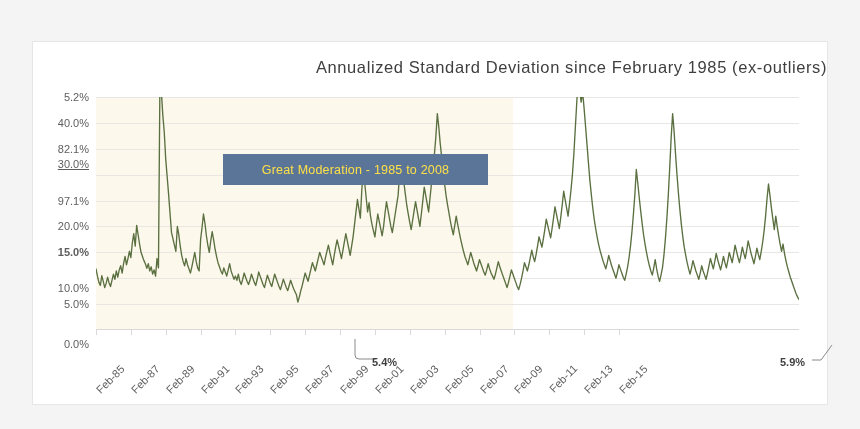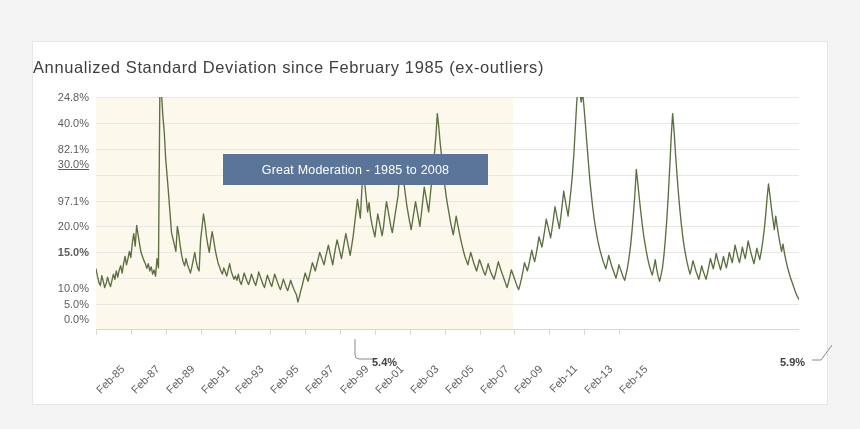--- a/index.html
+++ b/index.html
@@ -24,21 +24,21 @@
     background: #ffffff;
     border: 1px solid #e6e6e6;
     box-sizing: border-box;
   }
 
   #chart-title {
     position: absolute;
     left: 0;
     top: 16px;
     width: 100%;
-    text-align: left;
+    text-align: right;
     font-size: 16.5px;
     color: #3f3f3f;
     letter-spacing: 0.6px;
     white-space: nowrap;
   }
 
   
   #plot-wrap {
     position: absolute;
     left: 63px;      
@@ -120,21 +120,21 @@
     top: 112px;
     width: 265px;
     height: 31px;
     background: #5b7599;
     display: flex;
     align-items: center;
     justify-content: center;
     box-sizing: border-box;
   }
   #moderation-callout-label {
-    color: #ffffff;
+    color: #fde047;
     font-size: 12.5px;
     white-space: nowrap;
     letter-spacing: 0.2px;
   }
 
   
   .annot-label {
     position: absolute;
     font-size: 11px;
     font-weight: bold;
@@ -170,30 +170,30 @@
           <div class="gridline" style="top: 155.3px;"></div>
           <div class="gridline" style="top: 181.2px;"></div>
           <div class="gridline" style="top: 207.1px;"></div>
         </div>
       <div id="axis-line"></div>
       <svg id="series-svg" viewBox="0 0 703 233" preserveAspectRatio="none">
         <path id="series-path" fill="none" stroke="#5b7040" stroke-width="1.35" stroke-linejoin="round" stroke-linecap="round" d="M0.00,171.90 L1.45,179.15 L2.90,185.36 L4.36,188.47 L5.81,178.63 L7.26,184.33 L8.71,190.54 L10.17,186.40 L11.62,180.19 L13.07,185.88 L14.52,189.51 L15.98,183.29 L17.43,177.08 L18.88,182.26 L20.33,173.97 L21.79,180.19 L23.24,172.94 L24.69,168.80 L26.14,176.04 L27.60,166.72 L29.05,159.48 L30.50,167.76 L31.95,161.55 L33.41,154.30 L34.86,160.51 L36.31,146.01 L37.76,136.69 L39.22,149.12 L40.67,128.41 L42.12,137.73 L43.57,147.05 L45.03,155.33 L46.48,159.48 L47.93,163.62 L49.38,166.72 L50.84,171.38 L52.29,166.72 L53.74,173.97 L55.19,169.83 L56.65,177.08 L58.10,172.94 L59.55,179.15 L61.00,161.55 L62.46,170.87 L63.91,-12.94 L65.36,-5.18 L66.81,18.12 L68.27,35.21 L69.72,62.13 L71.17,79.74 L72.62,97.34 L74.08,117.02 L75.53,135.66 L76.98,141.87 L78.43,148.08 L79.89,154.30 L81.34,129.44 L82.79,137.73 L84.24,149.12 L85.70,158.44 L87.15,164.65 L88.60,168.80 L90.05,161.55 L91.51,167.76 L92.96,171.90 L94.41,176.04 L95.86,169.83 L97.32,162.58 L98.77,155.33 L100.22,164.65 L101.67,170.87 L103.13,173.97 L104.58,142.91 L106.03,130.48 L107.48,117.02 L108.94,126.34 L110.39,138.76 L111.84,148.08 L113.29,155.33 L114.75,143.94 L116.20,134.62 L117.65,142.91 L119.10,152.23 L120.56,159.48 L122.01,165.69 L123.46,169.83 L124.91,173.97 L126.37,177.08 L127.82,170.87 L129.27,175.01 L130.72,179.15 L132.18,172.94 L133.63,166.72 L135.08,173.97 L136.53,178.12 L137.99,182.26 L139.44,179.15 L140.89,183.29 L142.34,177.08 L143.80,184.33 L145.25,187.44 L146.70,182.26 L148.15,176.04 L149.61,180.19 L151.06,184.33 L152.51,187.44 L153.96,183.29 L155.42,177.08 L156.87,181.22 L158.32,185.36 L159.77,188.47 L161.23,182.26 L162.68,175.01 L164.13,179.15 L165.58,183.29 L167.04,187.44 L168.49,190.54 L169.94,184.33 L171.39,178.12 L172.85,182.26 L174.30,186.40 L175.75,189.51 L177.20,183.29 L178.65,177.08 L180.11,181.22 L181.56,185.36 L183.01,189.51 L184.46,192.61 L185.92,187.44 L187.37,182.26 L188.82,186.40 L190.27,190.54 L191.73,193.65 L193.18,188.47 L194.63,183.29 L196.08,187.44 L197.54,191.58 L198.99,194.68 L200.44,197.79 L201.89,205.04 L203.35,199.86 L204.80,193.65 L206.25,188.47 L207.70,182.26 L209.16,176.04 L210.61,180.19 L212.06,184.33 L213.51,178.12 L214.97,171.90 L216.42,165.69 L217.87,169.83 L219.32,173.97 L220.78,167.76 L222.23,161.55 L223.68,155.33 L225.13,159.48 L226.59,163.62 L228.04,167.76 L229.49,160.51 L230.94,154.30 L232.40,148.08 L233.85,155.33 L235.30,161.55 L236.75,167.76 L238.21,158.44 L239.66,150.16 L241.11,142.91 L242.56,149.12 L244.02,155.33 L245.47,161.55 L246.92,153.26 L248.37,144.98 L249.83,136.69 L251.28,143.94 L252.73,151.19 L254.18,158.44 L255.64,149.12 L257.09,139.80 L258.54,127.37 L259.99,114.95 L261.45,102.52 L262.90,111.84 L264.35,121.16 L265.80,93.20 L267.26,71.45 L268.71,85.95 L270.16,100.45 L271.61,114.95 L273.07,105.63 L274.52,119.09 L275.97,127.37 L277.42,133.59 L278.88,139.80 L280.33,128.41 L281.78,117.02 L283.23,124.27 L284.69,131.52 L286.14,138.76 L287.59,129.44 L289.04,115.98 L290.50,104.59 L291.95,112.88 L293.40,121.16 L294.85,129.44 L296.31,135.66 L297.76,126.34 L299.21,117.02 L300.66,107.70 L302.12,98.38 L303.57,76.63 L305.02,59.03 L306.47,72.49 L307.93,85.95 L309.38,97.34 L310.83,108.73 L312.28,117.02 L313.74,125.30 L315.19,132.55 L316.64,123.23 L318.09,113.91 L319.55,104.59 L321.00,112.88 L322.45,121.16 L323.90,129.44 L325.36,117.02 L326.81,103.56 L328.26,90.09 L329.71,98.38 L331.17,106.66 L332.62,114.95 L334.07,100.45 L335.52,85.95 L336.98,71.45 L338.43,56.96 L339.88,39.35 L341.33,16.57 L342.79,30.03 L344.24,46.60 L345.69,60.06 L347.14,73.52 L348.60,86.99 L350.05,98.38 L351.50,107.70 L352.95,115.98 L354.40,124.27 L355.86,131.52 L357.31,137.73 L358.76,128.41 L360.21,119.09 L361.67,127.37 L363.12,134.62 L364.57,141.87 L366.02,148.08 L367.48,154.30 L368.93,159.48 L370.38,163.62 L371.83,167.76 L373.29,161.55 L374.74,155.33 L376.19,160.51 L377.64,165.69 L379.10,169.83 L380.55,173.97 L382.00,168.80 L383.45,162.58 L384.91,166.72 L386.36,170.87 L387.81,175.01 L389.26,178.12 L390.72,172.94 L392.17,166.72 L393.62,171.90 L395.07,176.04 L396.53,179.15 L397.98,182.26 L399.43,177.08 L400.88,170.87 L402.34,164.65 L403.79,169.83 L405.24,173.97 L406.69,178.12 L408.15,182.26 L409.60,186.40 L411.05,190.54 L412.50,185.36 L413.96,179.15 L415.41,172.94 L416.86,177.08 L418.31,181.22 L419.77,185.36 L421.22,189.51 L422.67,192.61 L424.12,187.44 L425.58,181.22 L427.03,173.97 L428.48,165.69 L429.93,169.83 L431.39,173.97 L432.84,167.76 L434.29,160.51 L435.74,153.26 L437.20,159.48 L438.65,164.65 L440.10,157.40 L441.55,149.12 L443.01,139.80 L444.46,144.98 L445.91,150.16 L447.36,141.87 L448.82,132.55 L450.27,122.20 L451.72,128.41 L453.17,134.62 L454.63,140.84 L456.08,131.52 L457.53,121.16 L458.98,109.77 L460.44,117.02 L461.89,124.27 L463.34,131.52 L464.79,120.12 L466.25,107.70 L467.70,94.24 L469.15,102.52 L470.60,110.80 L472.06,119.09 L473.51,106.66 L474.96,93.20 L476.41,77.67 L477.87,56.96 L479.32,31.07 L480.77,5.18 L482.22,-15.53 L483.68,-7.77 L485.13,5.18 L486.58,-5.18 L488.03,10.36 L489.49,28.48 L490.94,46.60 L492.39,65.24 L493.84,82.84 L495.30,97.34 L496.75,110.80 L498.20,122.20 L499.65,131.52 L501.11,139.80 L502.56,147.05 L504.01,153.26 L505.46,158.44 L506.92,163.62 L508.37,167.76 L509.82,171.90 L511.27,165.69 L512.73,158.44 L514.18,163.62 L515.63,168.80 L517.08,172.94 L518.54,177.08 L519.99,181.22 L521.44,175.01 L522.89,167.76 L524.35,171.90 L525.80,176.04 L527.25,180.19 L528.70,183.29 L530.15,177.08 L531.61,169.83 L533.06,160.51 L534.51,149.12 L535.96,134.62 L537.42,117.02 L538.87,97.34 L540.32,72.49 L541.77,85.95 L543.23,100.45 L544.68,113.91 L546.13,126.34 L547.58,137.73 L549.04,147.05 L550.49,155.33 L551.94,162.58 L553.39,168.80 L554.85,173.97 L556.30,178.12 L557.75,170.87 L559.20,162.58 L560.66,171.90 L562.11,179.15 L563.56,184.33 L565.01,178.12 L566.47,170.87 L567.92,158.44 L569.37,141.87 L570.82,122.20 L572.28,98.38 L573.73,70.42 L575.18,40.39 L576.63,16.57 L578.09,34.17 L579.54,56.96 L580.99,77.67 L582.44,96.31 L583.90,112.88 L585.35,127.37 L586.80,139.80 L588.25,150.16 L589.71,158.44 L591.16,165.69 L592.61,171.90 L594.06,177.08 L595.52,170.87 L596.97,163.62 L598.42,168.80 L599.87,173.97 L601.33,178.12 L602.78,182.26 L604.23,176.04 L605.68,168.80 L607.14,173.97 L608.59,178.12 L610.04,182.26 L611.49,176.04 L612.95,168.80 L614.40,161.55 L615.85,166.72 L617.30,171.90 L618.76,164.65 L620.21,156.37 L621.66,162.58 L623.11,167.76 L624.57,172.94 L626.02,166.72 L627.47,159.48 L628.92,165.69 L630.38,170.87 L631.83,163.62 L633.28,155.33 L634.73,160.51 L636.19,165.69 L637.64,157.40 L639.09,148.08 L640.54,154.30 L642.00,160.51 L643.45,165.69 L644.90,158.44 L646.35,150.16 L647.81,156.37 L649.26,161.55 L650.71,153.26 L652.16,143.94 L653.62,150.16 L655.07,156.37 L656.52,161.55 L657.97,166.72 L659.43,159.48 L660.88,151.19 L662.33,157.40 L663.78,162.58 L665.24,154.30 L666.69,144.98 L668.14,133.59 L669.59,119.09 L671.05,101.48 L672.50,86.99 L673.95,98.38 L675.40,110.80 L676.86,122.20 L678.31,132.55 L679.76,119.09 L681.21,129.44 L682.67,138.76 L684.12,147.05 L685.57,154.30 L687.02,147.05 L688.48,156.37 L689.93,163.62 L691.38,169.83 L692.83,175.01 L694.29,180.19 L695.74,184.33 L697.19,188.47 L698.64,192.61 L700.10,196.76 L701.55,199.86 L703.00,202.45"></path>
       </svg>
     </div>
     <div id="y-labels">
-        <div class="y-label" style="top: 0px;">24.8%</div>
+        <div class="y-label" style="top: 0px;">5.2%</div>
         <div class="y-label" style="top: 25.9px;">40.0%</div>
         <div class="y-label" style="top: 51.8px;">82.1%</div>
         <div class="y-label" style="top: 67px; text-decoration: underline;">30.0%</div>
         <div class="y-label" style="top: 103.6px;">97.1%</div>
         <div class="y-label" style="top: 129.4px;">20.0%</div>
         <div class="y-label" style="top: 155.3px; font-weight: bold;">15.0%</div>
         <div class="y-label" style="top: 191px;">10.0%</div>
         <div class="y-label" style="top: 207.1px;">5.0%</div>
-        <div class="y-label" style="top: 222px; margin-left: 47px;">0.0%</div>
+        <div class="y-label" style="top: 247px; margin-left: 47px;">0.0%</div>
       </div>
     <div id="x-ticks">
         <div class="x-tick" style="left: 0px;"></div>
         <div class="x-tick" style="left: 34.9px;"></div>
         <div class="x-tick" style="left: 69.7px;"></div>
         <div class="x-tick" style="left: 104.6px;"></div>
         <div class="x-tick" style="left: 139.4px;"></div>
         <div class="x-tick" style="left: 174.3px;"></div>
         <div class="x-tick" style="left: 209.2px;"></div>
         <div class="x-tick" style="left: 244px;"></div>

